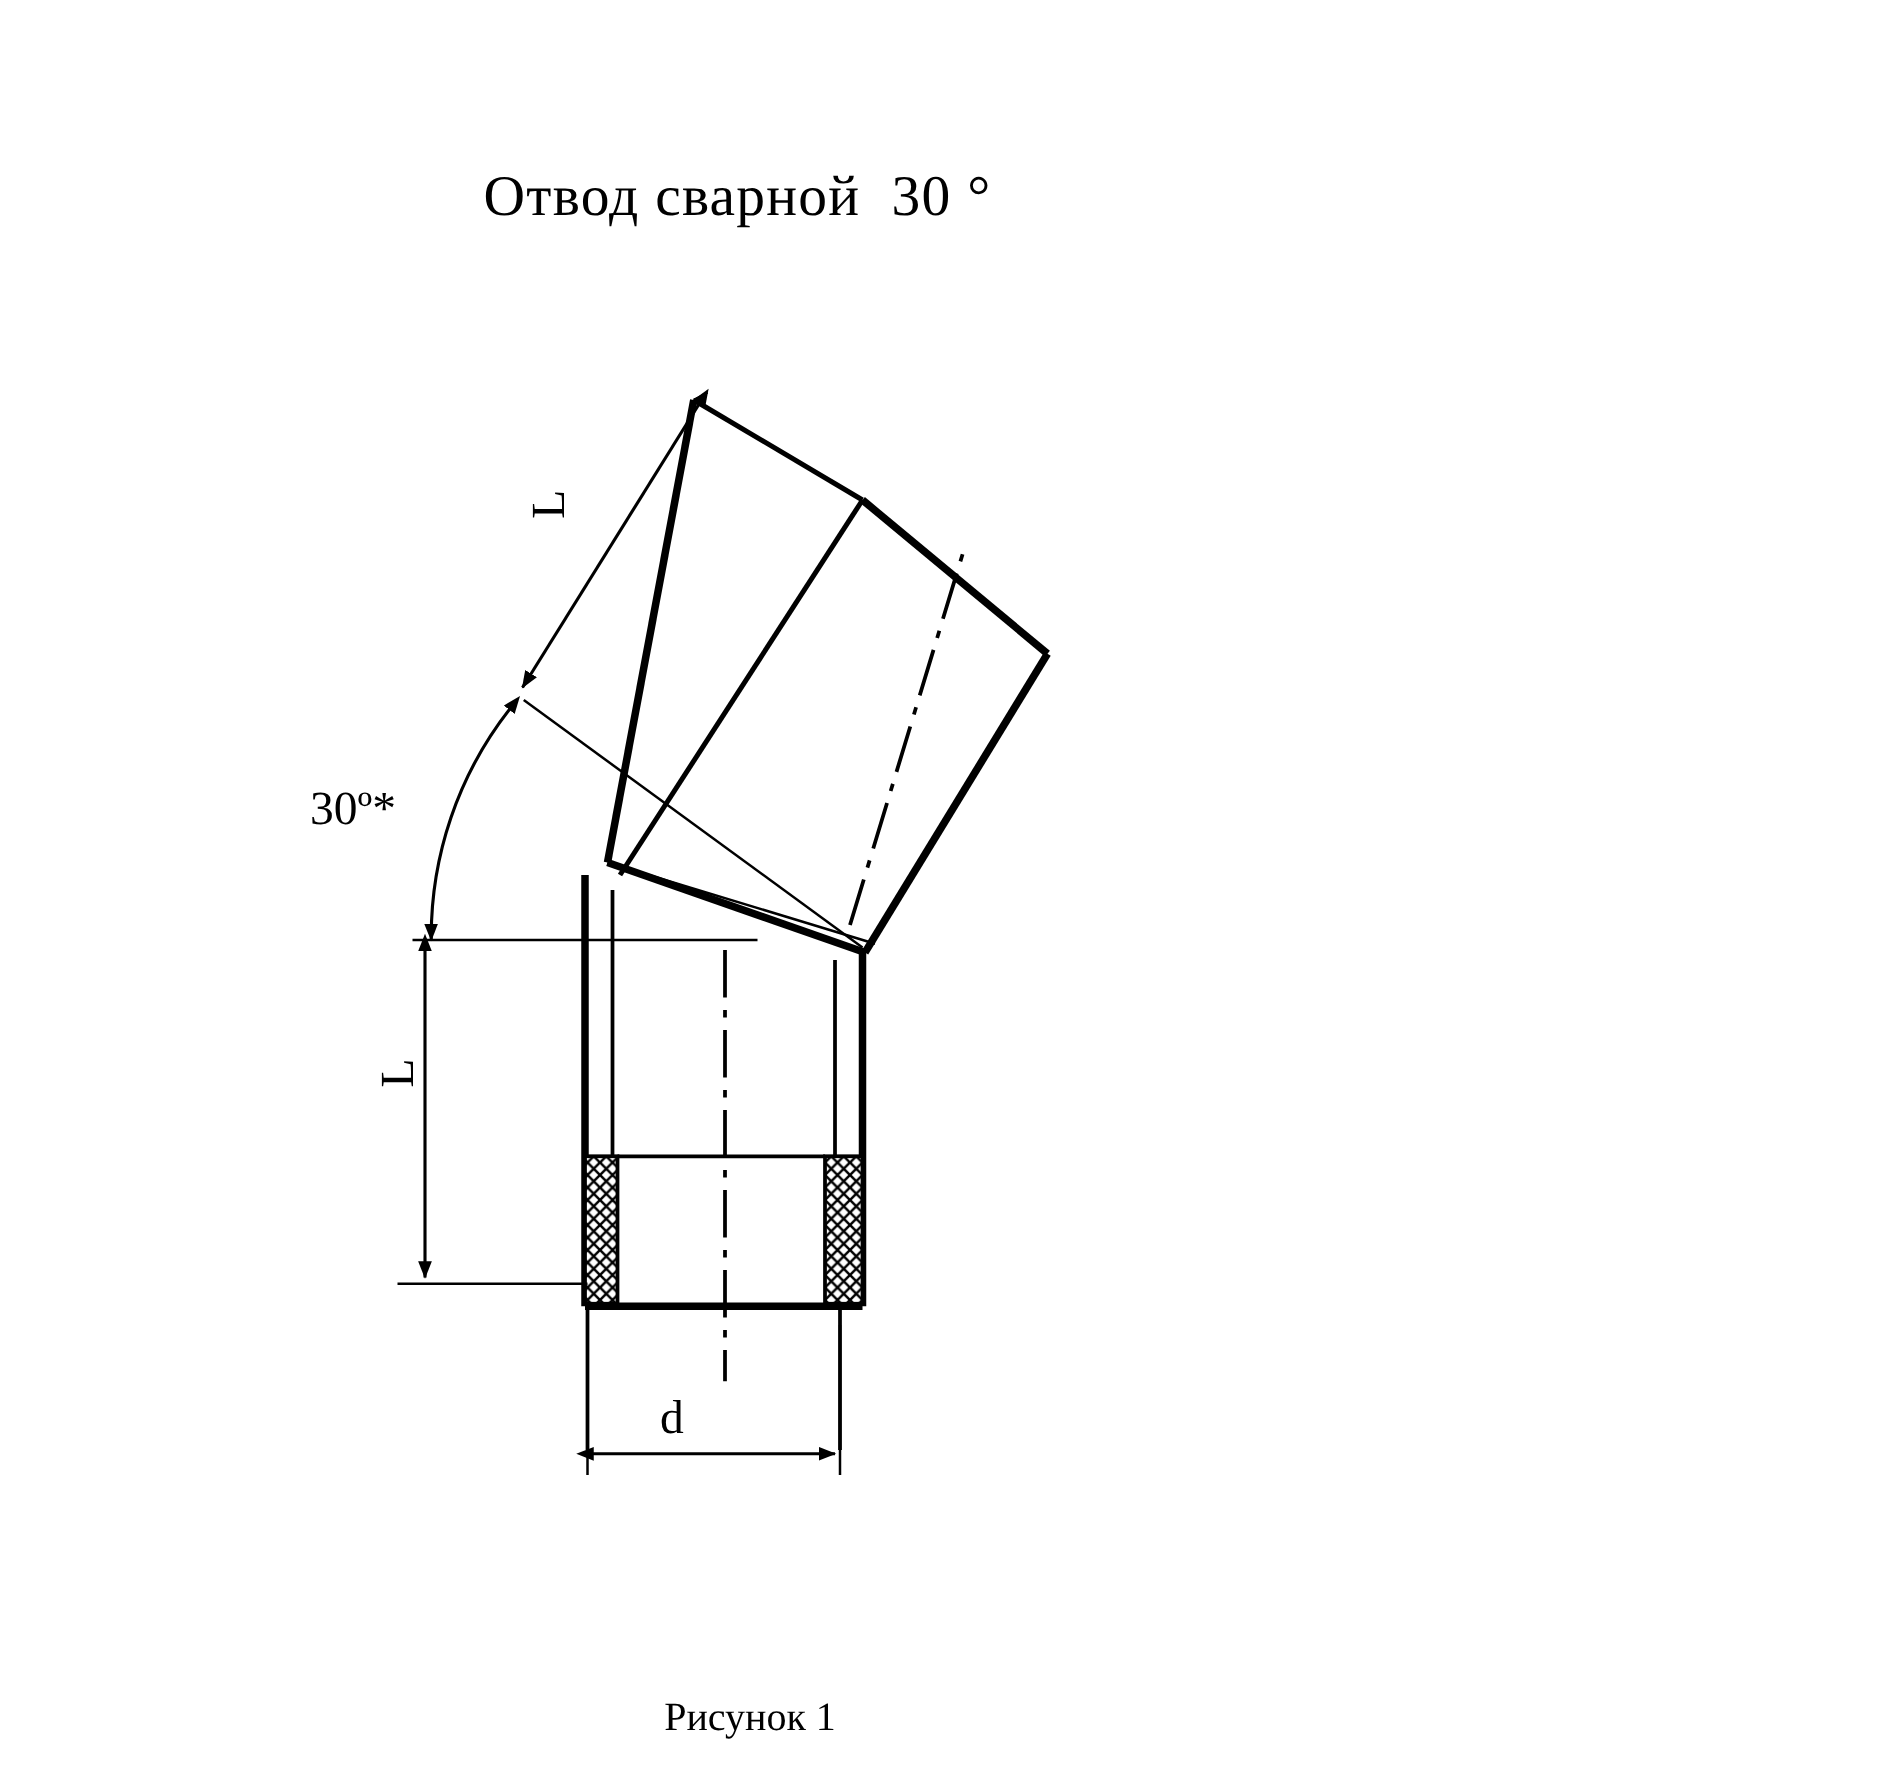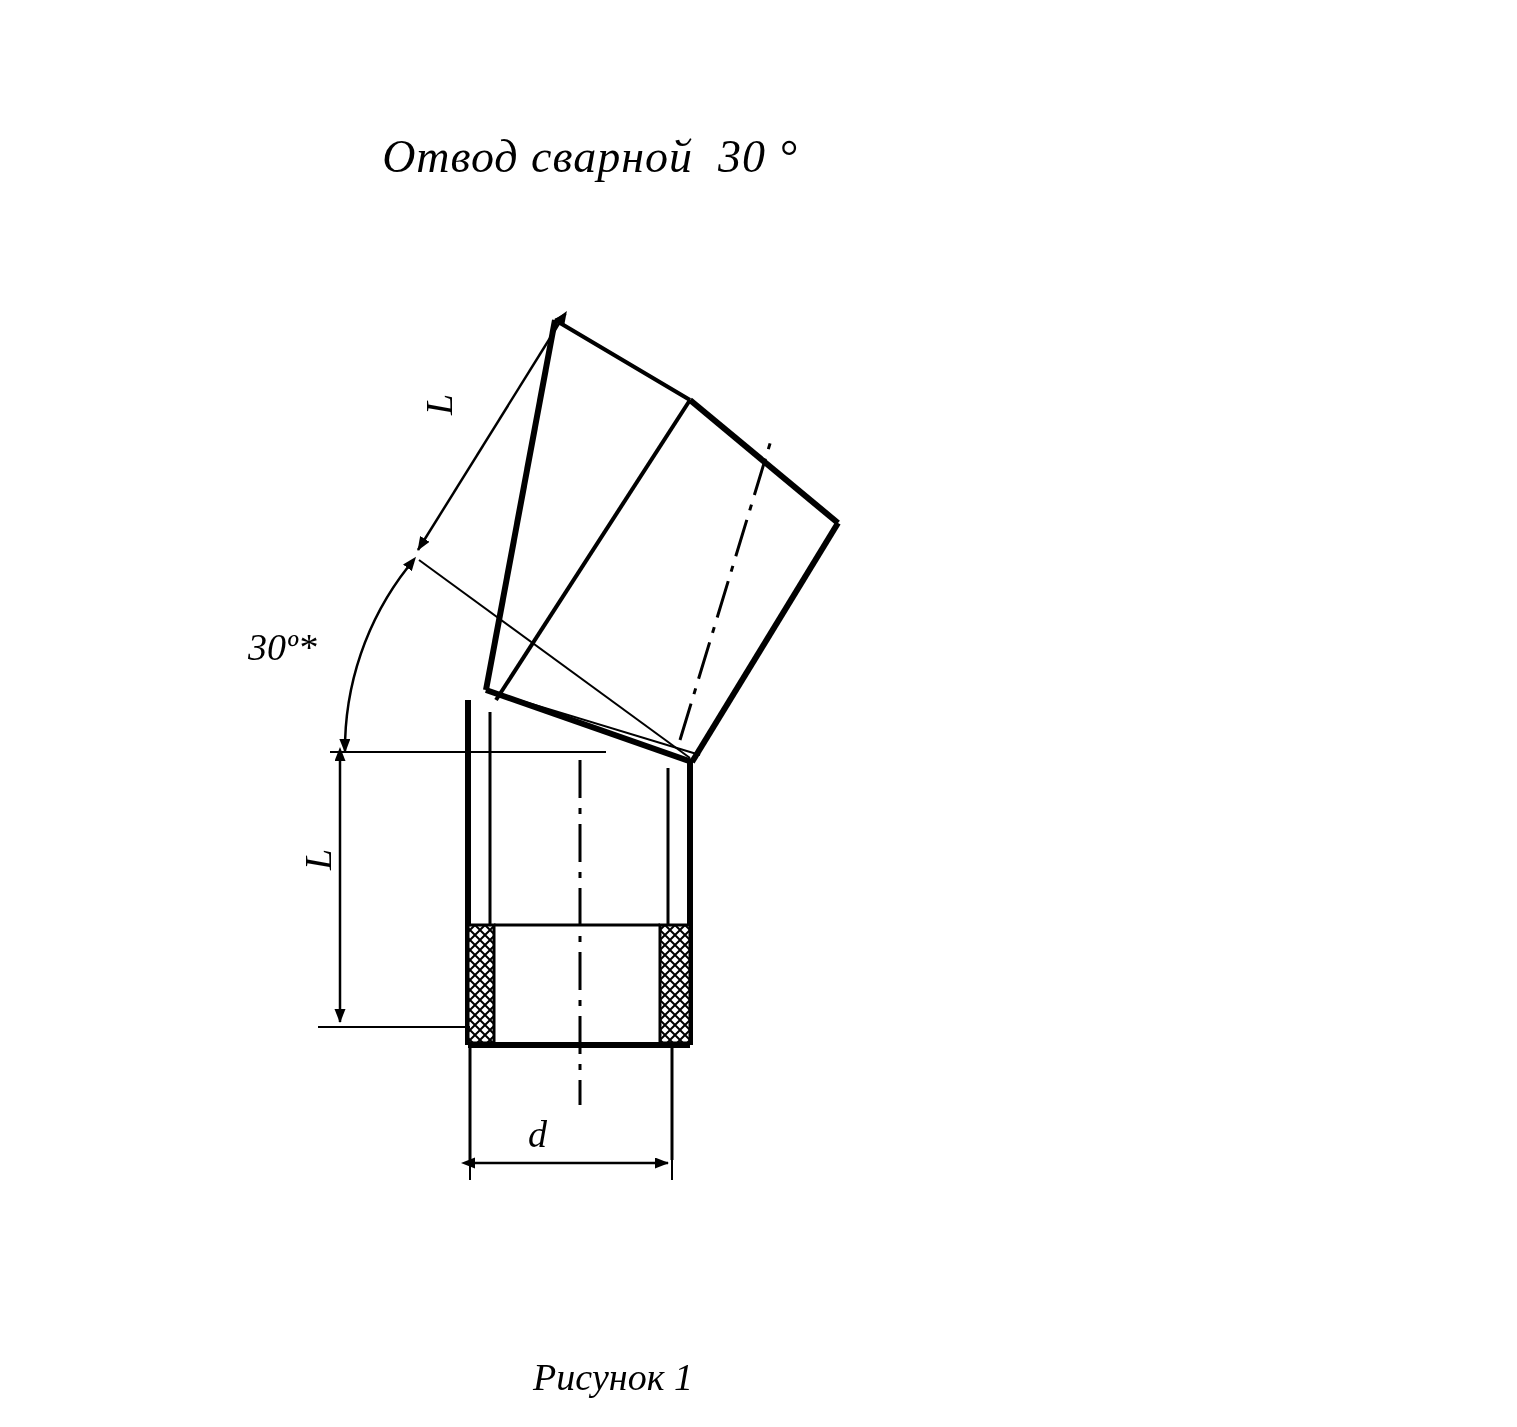--- a/index.html
+++ b/index.html
@@ -14,40 +14,39 @@
     font-family: "Liberation Serif", serif;
     color: #000000;
     overflow: hidden;
   }
   #figure-root {
     position: absolute;
     left: 0;
     top: 0;
     width: 1368px;
     height: 1427px;
-    font-style: italic;
   }
   .title {
     position: absolute;
     left: 0;
     top: 130px;
     width: 1180px;
     text-align: center;
     font-size: 46px;
     letter-spacing: 1px;
     font-family: "Liberation Serif", serif;
     white-space: pre;
   }
   .caption {
     position: absolute;
-    left: 13px;
+    left: 0;
     top: 1355px;
     width: 1200px;
     text-align: center;
-    font-size: 38px;
+    font-size: 32px;
     font-family: "Liberation Serif", serif;
   }
   .svg-layer {
     position: absolute;
     left: 0;
     top: 0;
   }
   .lbl {
     position: absolute;
     font-family: "Liberation Serif", serif;

